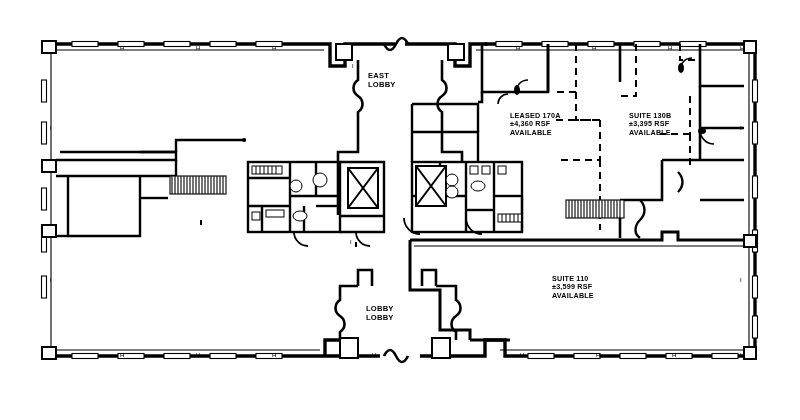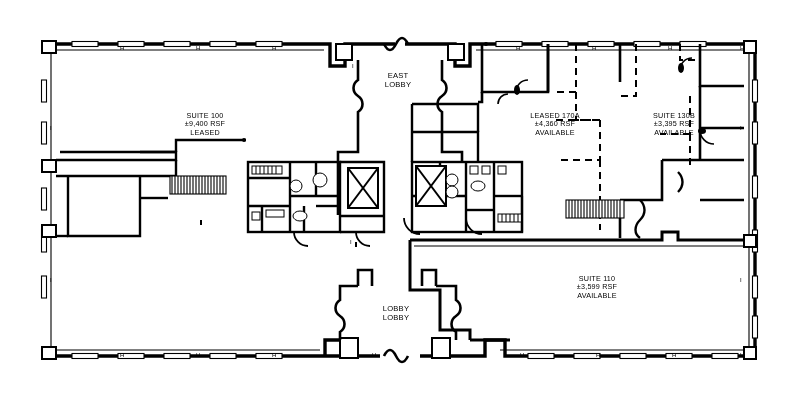--- a/index.html
+++ b/index.html
@@ -22,23 +22,22 @@
   #floorplan-svg {
     position: absolute;
     left: 0;
     top: 0;
     width: 800px;
     height: 420px;
     display: block;
   }
   .label-block {
     position: absolute;
-    text-align: center;
     font-family: "Liberation Sans", sans-serif;
-    font-weight: normal;
+    font-weight: bold;
     color: #000000;
     line-height: 1.18;
     letter-spacing: 0.2px;
     white-space: nowrap;
     -webkit-font-smoothing: none;
   }
   .label-block .ln {
     display: block;
   }
   .sz-suite { font-size: 7.2px; }
@@ -377,25 +376,20 @@
     </g>
 
     <g fill="none" stroke="#000000" stroke-width="2.2">
       <path d="M248,232 L340,232"></path>
       <path d="M412,232 L522,232"></path>
       <path d="M522,196 L522,232"></path>
     </g>
 
   </svg>
 
-  <div class="label-block sz-suite" style="left:160px; top:112px; width:90px;">
-    <span class="ln">SUITE 100</span>
-    <span class="ln">±9,400 RSF</span>
-    <span class="ln">LEASED</span>
-  </div>
 
   <div class="label-block sz-suite" style="left:510px; top:112px; width:90px;">
     <span class="ln">LEASED 170A</span>
     <span class="ln">±4,360 RSF</span>
     <span class="ln">AVAILABLE</span>
   </div>
 
   <div class="label-block sz-suite" style="left:629px; top:112px; width:90px;">
     <span class="ln">SUITE 130B</span>
     <span class="ln">±3,395 RSF</span>

